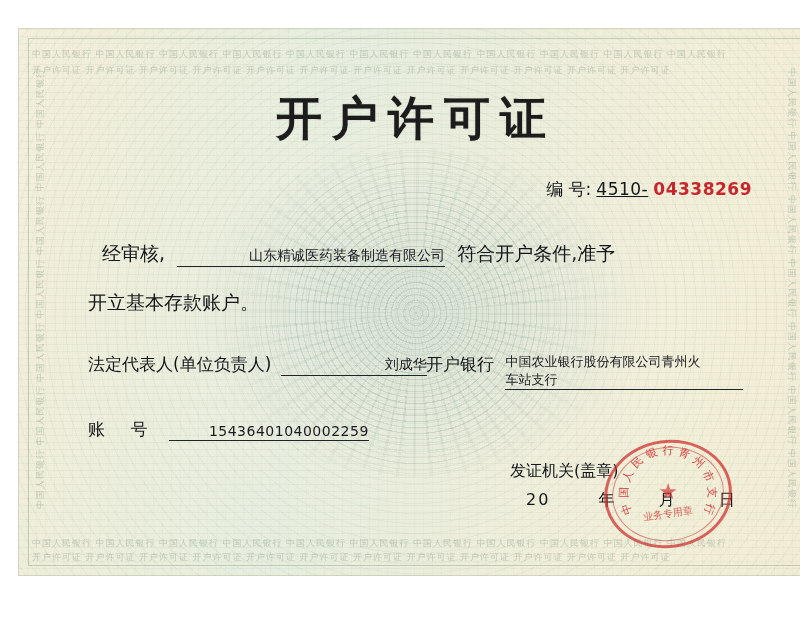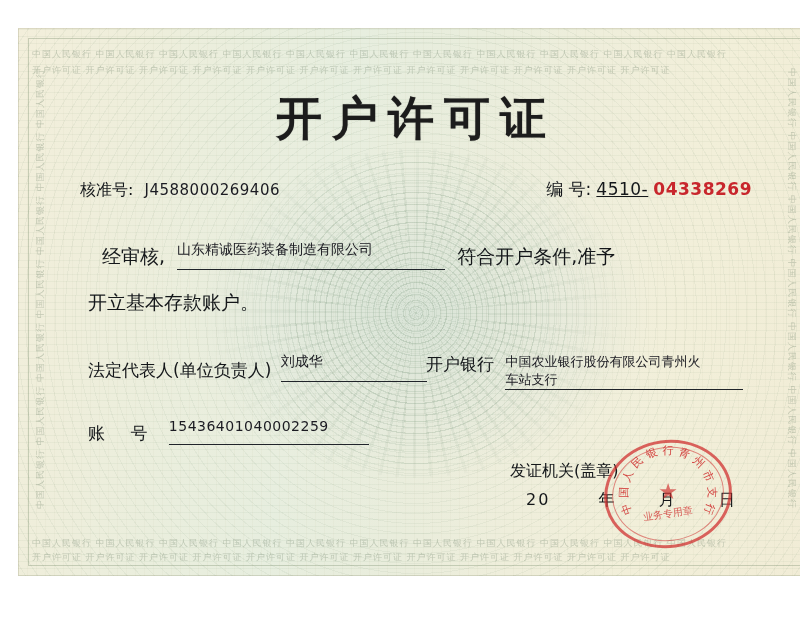--- a/index.html
+++ b/index.html
@@ -133,23 +133,23 @@
 
   .value-hand {
     font-family: "DejaVu Sans", sans-serif;
     font-size: 14px;
     color: #1b1b22;
   }
 
   .underline {
     display: inline-block;
     border-bottom: 1px solid #20242a;
-    text-align: left;
+    text-align: right;
     vertical-align: bottom;
-    padding-bottom: 10px;
+    padding-bottom: 1px;
   }
 
   
   #approval-row { left: 62px; top: 152px; }
   #approval-row .num {
     margin-left: 6px;
     font-size: 15px;
     letter-spacing: 0.5px;
   }
 
@@ -295,24 +295,20 @@
   <div class="microband top2">开户许可证 开户许可证 开户许可证 开户许可证 开户许可证 开户许可证 开户许可证 开户许可证 开户许可证 开户许可证 开户许可证 开户许可证</div>
   <div class="microband bottom">中国人民银行 中国人民银行 中国人民银行 中国人民银行 中国人民银行 中国人民银行 中国人民银行 中国人民银行 中国人民银行 中国人民银行 中国人民银行</div>
   <div class="microband bottom2">开户许可证 开户许可证 开户许可证 开户许可证 开户许可证 开户许可证 开户许可证 开户许可证 开户许可证 开户许可证 开户许可证 开户许可证</div>
   <div class="microband left">中国人民银行 中国人民银行 中国人民银行 中国人民银行 中国人民银行 中国人民银行 中国人民银行</div>
   <div class="microband right">中国人民银行 中国人民银行 中国人民银行 中国人民银行 中国人民银行 中国人民银行 中国人民银行</div>
 
   <div class="content">
 
     <div class="doc-title">开户许可证</div>
 
-    <div class="row" id="approval-row">
-      <span class="label">核准号:</span>
-      <span class="num value-hand">J4588000269406</span>
-    </div>
 
     <div class="row" id="serial-row">
       <span class="serial-label">编 号:</span>
       <span class="serial-prefix">4510-</span>
       <span class="serial-red">04338269</span>
     </div>
 
     <div class="row" id="para-line1">
       <span>经审核,</span>
       <span class="underline company value-hand">山东精诚医药装备制造有限公司</span>

